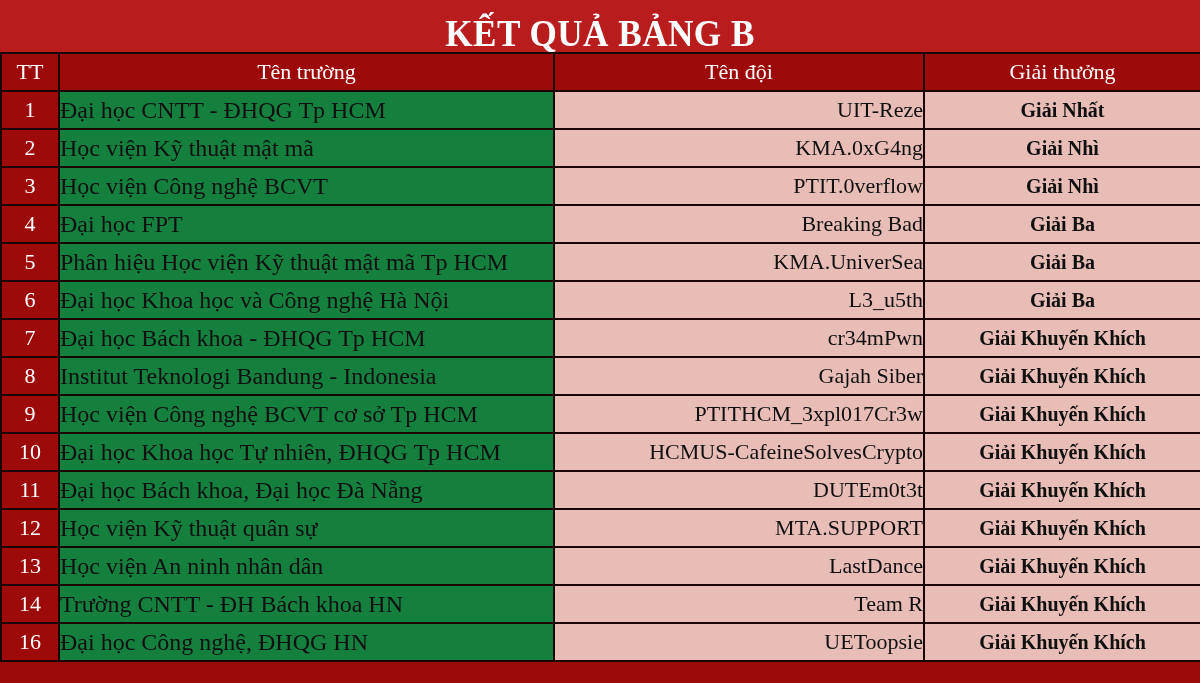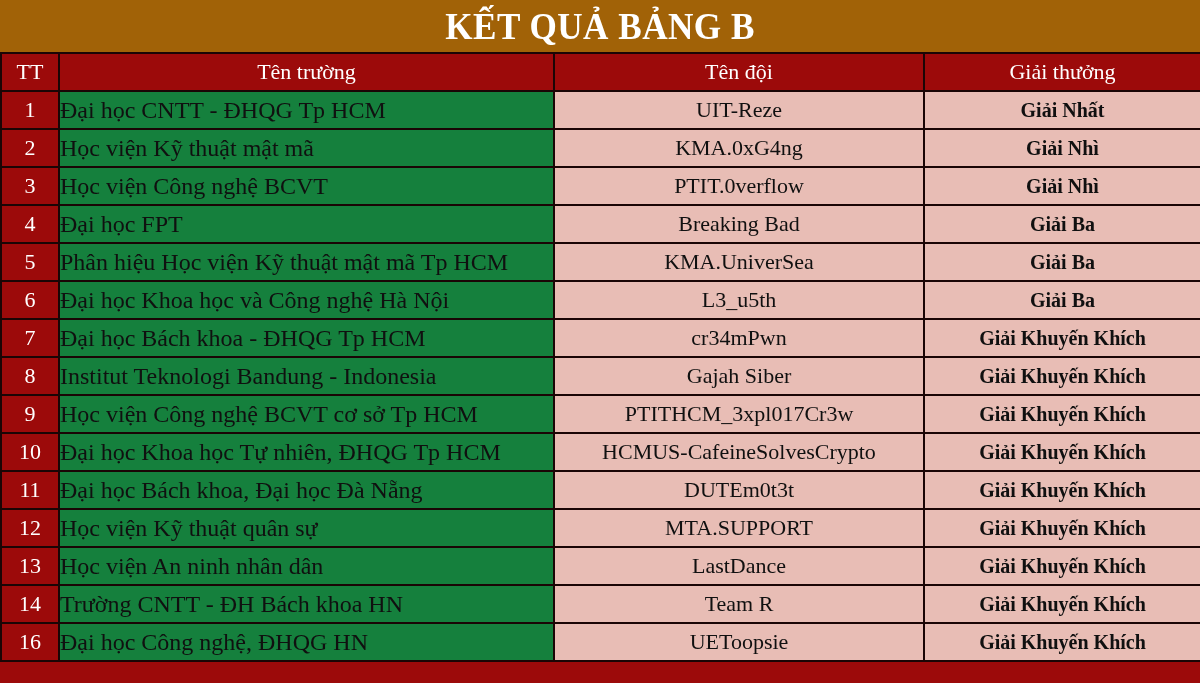--- a/index.html
+++ b/index.html
@@ -18,23 +18,23 @@
     width: 1200px;
     height: 683px;
     position: relative;
     background: #9c0a0a;
     overflow: hidden;
   }
 
   
   .title-bar {
     height: 52px;
-    background: #a16207;
+    background: #b91c1c;
     display: flex;
-    align-items: center;
+    align-items: flex-end;
     justify-content: center;
   }
   .title-text {
     color: #ffffff;
     font-size: 37px;
     font-weight: bold;
     letter-spacing: 0.5px;
     line-height: 1;
     white-space: nowrap;
     transform: scaleX(0.95);
@@ -86,21 +86,21 @@
     color: #101010;
     text-align: left;
     vertical-align: middle;
     font-size: 24px;
     padding-left: 9px;
     margin-top: 32px;
   }
   td.cell-team {
     background: #e8bdb5;
     color: #101010;
-    text-align: center;
+    text-align: right;
     vertical-align: middle;
     font-size: 22px;
   }
   td.cell-prize {
     background: #e8bdb5;
     color: #101010;
     text-align: center;
     vertical-align: middle;
     font-size: 20px;
     font-weight: bold;

